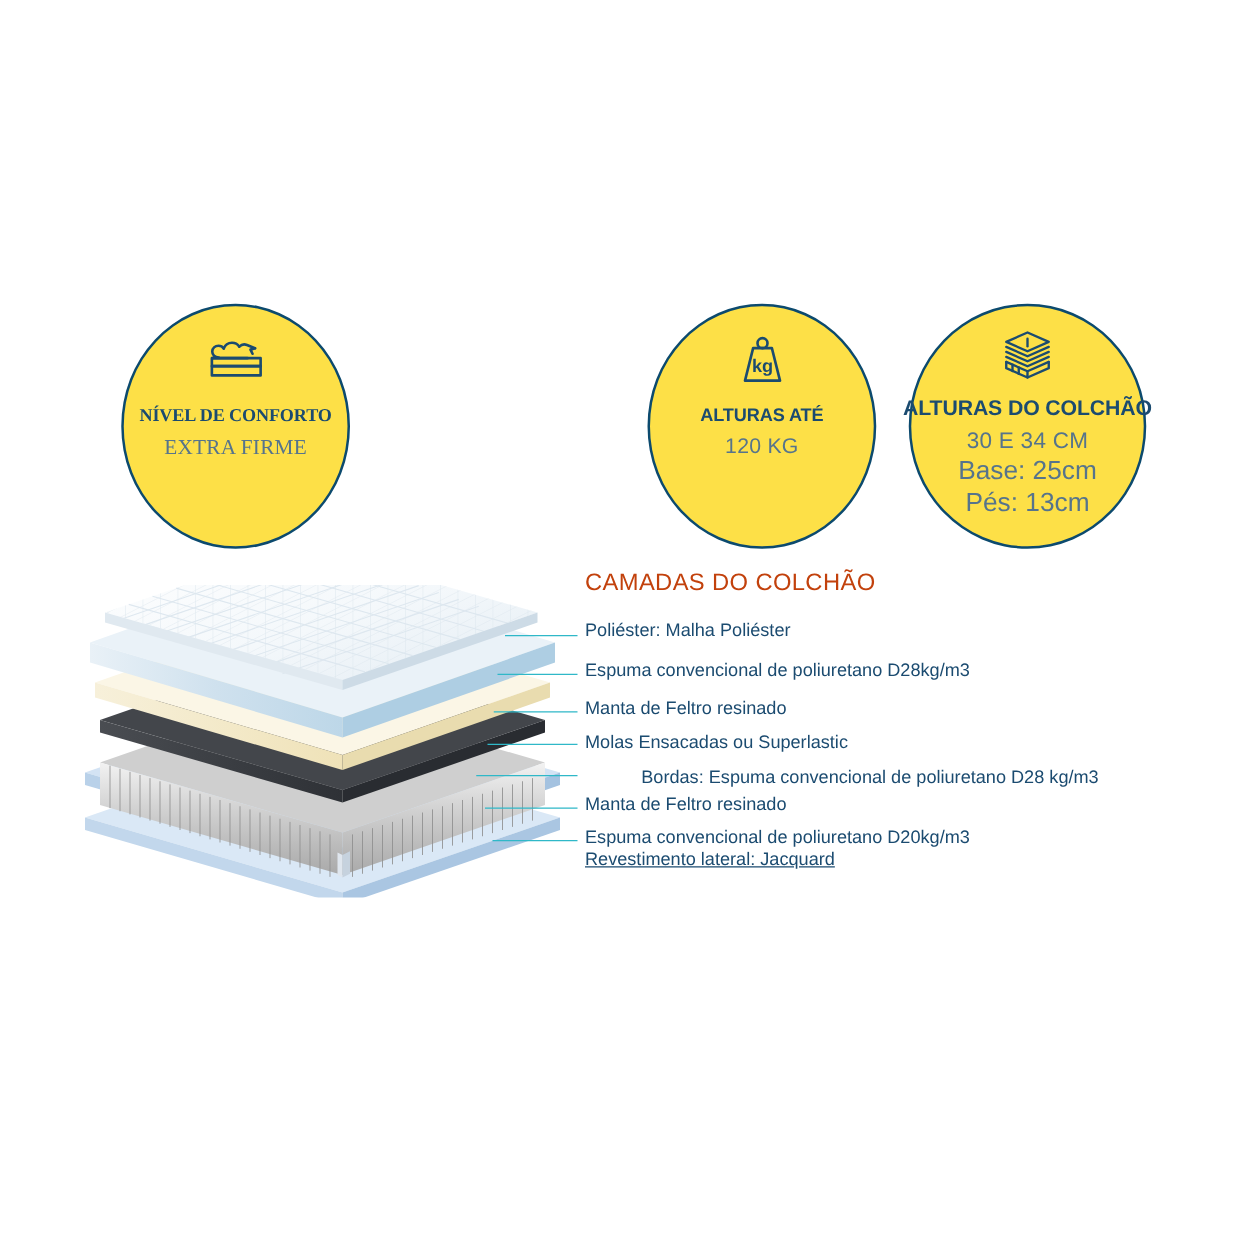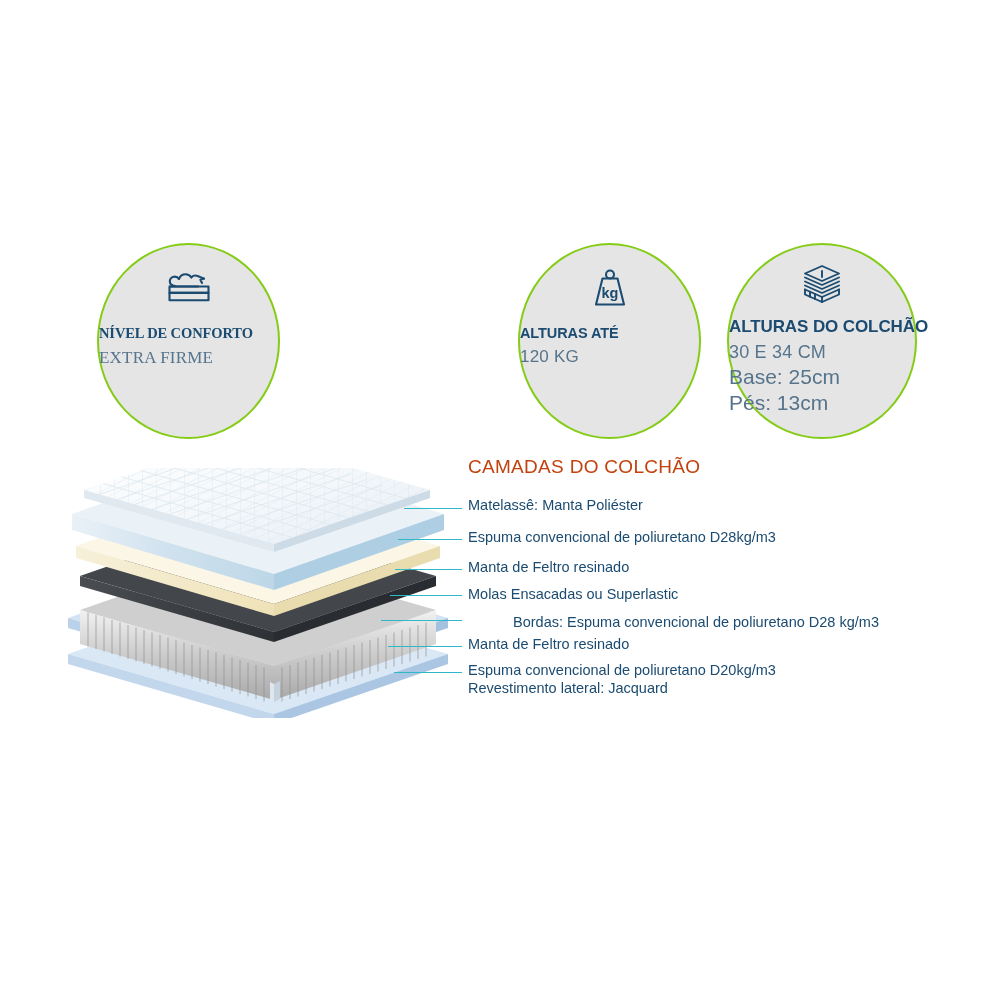--- a/index.html
+++ b/index.html
@@ -21,26 +21,27 @@
     top: 243px;
     left: 0;
     width: 1000px;
     height: 196px;
   }
   .badge {
     position: absolute;
     top: 0;
     width: 183px;
     height: 196px;
-    border: 2px solid #84cc16;
+    border: 2px solid #0c4a6e;
     border-radius: 50%;
-    background: #e5e5e5;
+    background: #fde047;
     box-sizing: border-box;
     display: flex;
     flex-direction: column;
+    align-items: center;
     justify-content: flex-start;
   }
   .badge-1 { left: 97px; font-family: Liberation Serif, serif; }
   .badge-2 { left: 303px; }
   .badge-3 { left: 518px; }
   .badge-4 { left: 727px; width: 190px; }
 
   .badge-icon {
     margin-top: 19px;
     height: 50px;
@@ -328,28 +329,28 @@
       </g>
       <polygon points="26,22 26,30 216,84 216,76" fill="#e0e9f0"></polygon>
       <polygon points="216,76 216,84 372,30 372,22" fill="#cddbe6"></polygon>
     </g>
   </svg>
 </div>
 
 <div id="layers-heading">CAMADAS DO COLCHÃO</div>
 
 <div id="layer-labels">
-  <div class="layer-label" style="top:0px;">Matelassê: Manta Poliéster</div>
+  <div class="layer-label" style="top:0px;">Poliéster: Malha Poliéster</div>
   <div class="layer-label" style="top:32px;">Espuma convencional de poliuretano D28kg/m3</div>
   <div class="layer-label" style="top:62px;">Manta de Feltro resinado</div>
   <div class="layer-label" style="top:89px;">Molas Ensacadas ou Superlastic</div>
   <div class="layer-label" style="top:117px;margin-left:45px;">Bordas: Espuma convencional de poliuretano D28 kg/m3</div>
   <div class="layer-label" style="top:139px;">Manta de Feltro resinado</div>
   <div class="layer-label" style="top:165px;">Espuma convencional de poliuretano D20kg/m3</div>
-  <div class="layer-label" style="top:183px;">Revestimento lateral: Jacquard</div>
+  <div class="layer-label" style="top:183px;text-decoration:underline;">Revestimento lateral: Jacquard</div>
 </div>
 
 <div class="leader" style="left:404px; top:508px; width:58px;"></div>
 <div class="leader" style="left:398px; top:539px; width:64px;"></div>
 <div class="leader" style="left:395px; top:569px; width:67px;"></div>
 <div class="leader" style="left:390px; top:595px; width:72px;"></div>
 <div class="leader" style="left:381px; top:620px; width:81px;"></div>
 <div class="leader" style="left:388px; top:646px; width:74px;"></div>
 <div class="leader" style="left:394px; top:672px; width:68px;"></div>
 

